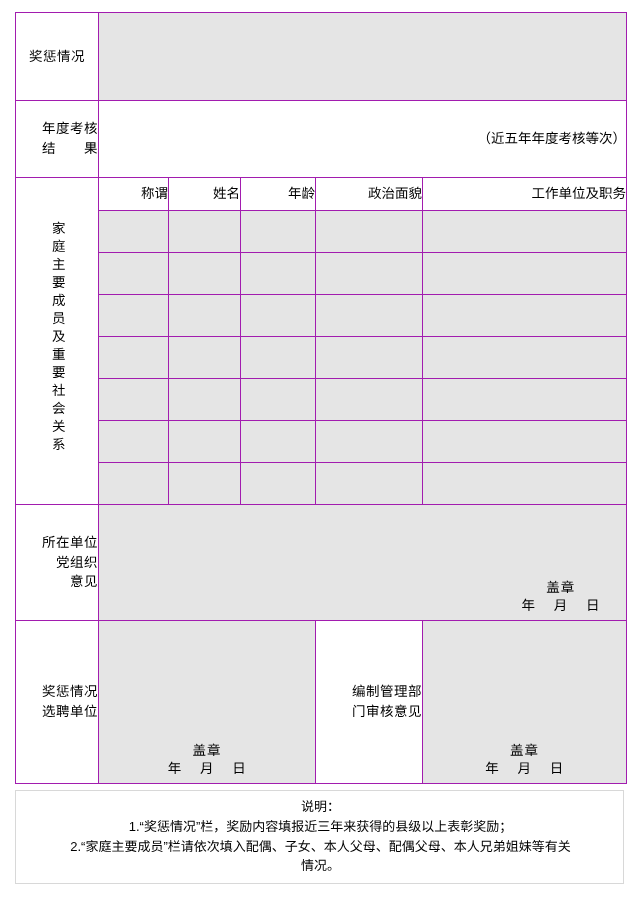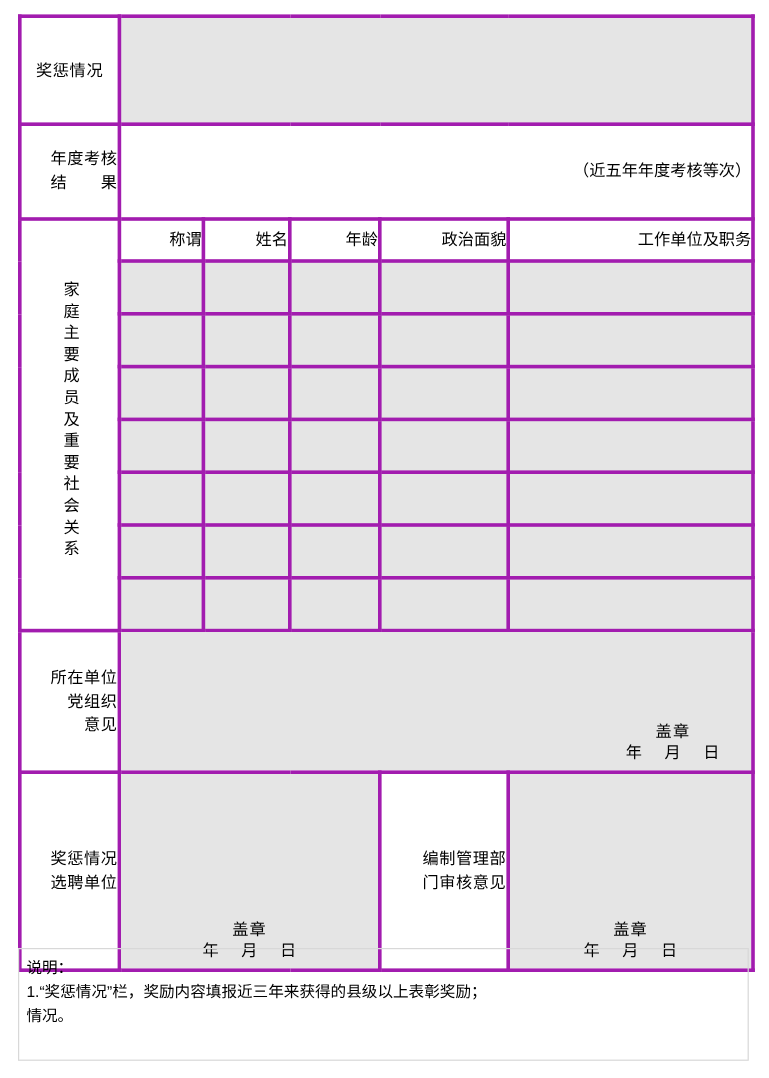--- a/index.html
+++ b/index.html
@@ -28,21 +28,21 @@
   
   .form-table {
     position: absolute;
     left: 15px;
     top: 12px;
     width: 611px;
     border-collapse: collapse;
     table-layout: fixed;
   }
   .form-table td {
-    border: 3px solid #a21caf;
+    border: 1px solid #a21caf;
     padding: 0;
     vertical-align: middle;
     font-size: 13.5px;
     line-height: 1.45;
   }
 
   
   .lbl {
     text-align: center;
     vertical-align: middle;
@@ -112,20 +112,21 @@
     width: 609px;
     height: 94px;
     border: 1px solid #d8d8d8;
     box-sizing: border-box;
     padding: 6px 4px 4px 6px;
     font-size: 13px;
     line-height: 1.52;
   }
   .footnote p {
     margin: 0;
+    text-align: center;
   }
 </style>
 </head>
 <body>
 
 <div class="page">
 
   <table class="form-table">
     <colgroup>
       <col style="width:83px">
@@ -262,16 +263,17 @@
           </div>
         </td>
       </tr>
 
     </tbody>
   </table>
 
   <div class="footnote">
     <p>说明：</p>
     <p>1.“奖惩情况”栏，奖励内容填报近三年来获得的县级以上表彰奖励；</p>
+    <p>2.“家庭主要成员”栏请依次填入配偶、子女、本人父母、配偶父母、本人兄弟姐妹等有关</p>
     <p>情况。</p>
   </div>
 
 </div>
 
 </body></html>

